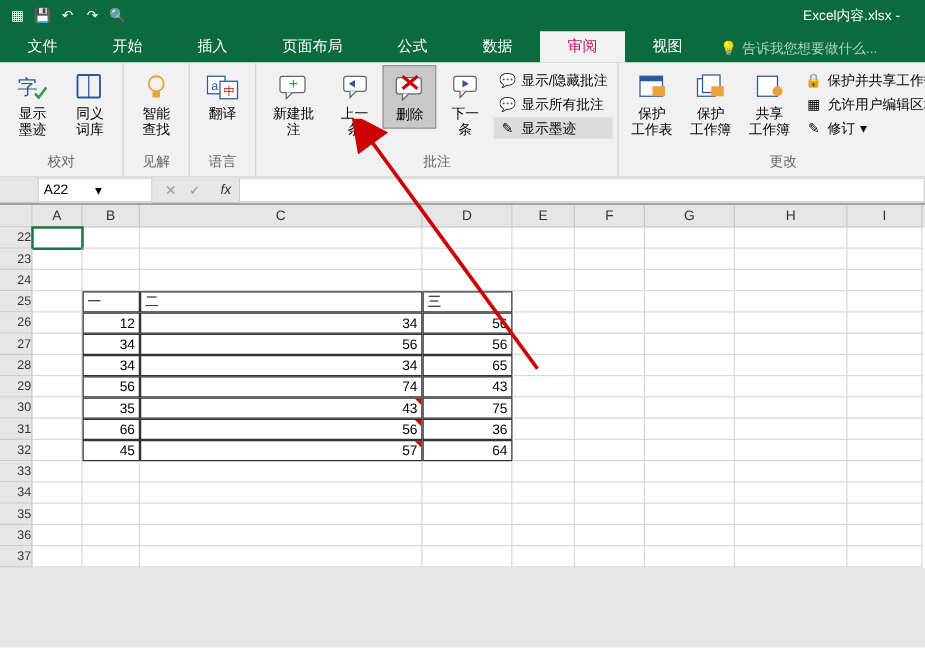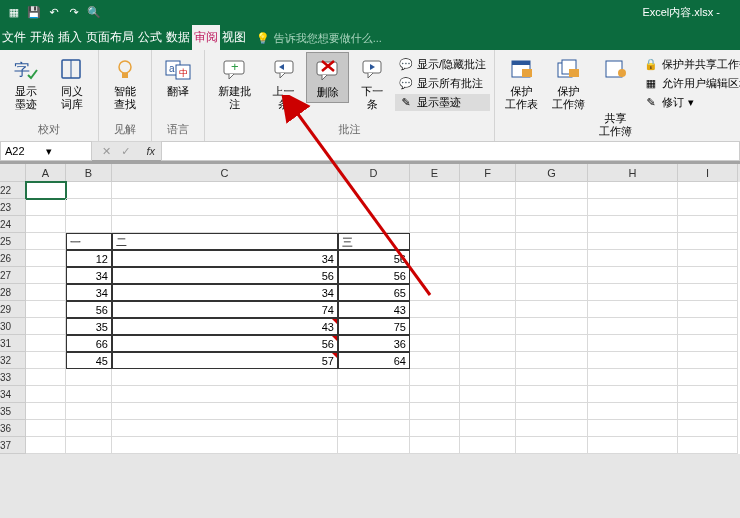--- a/index.html
+++ b/index.html
@@ -4,50 +4,50 @@
 <style>
 * { margin: 0; padding: 0; box-sizing: border-box; font-family: "Microsoft YaHei", sans-serif; }
 body { width: 740px; height: 518px; background: #e6e6e6; overflow: hidden; position: relative; }
 
 .titlebar { background: #0c6b3e; height: 24px; display: flex; align-items: center; color: #fff; font-size: 11px; }
 .titlebar .qat { display: flex; gap: 4px; padding: 0 6px; align-items: center; }
 .titlebar .qat span { width: 16px; height: 16px; display: inline-flex; align-items: center; justify-content: center; }
 .titlebar .filename { flex: 1; text-align: right; padding-right: 20px; }
 
 .tabs { background: #0c6b3e; height: 26px; display: flex; align-items: flex-end; color: #fff; font-size: 12px; }
-.tabs .tab { padding: 4px 2px; cursor: pointer; text-align: center; }
+.tabs .tab { padding: 4px 22px; cursor: pointer; text-align: center; }
 .tabs .tab.active { background: #f1f1f1; color: #be185d; }
 .tabs .tell { color: #a8d4bd; font-size: 11px; margin-left: 8px; display: flex; align-items: center; gap: 4px; padding-bottom: 4px; }
 
 .ribbon { background: #f1f1f1; height: 92px; display: flex; border-bottom: 1px solid #d4d4d4; font-size: 11px; }
 .group { border-right: 1px solid #d4d4d4; display: flex; flex-direction: column; padding: 2px 4px; }
 .group .body { flex: 1; display: flex; align-items: flex-start; gap: 2px; }
 .group .label { text-align: center; color: #666; font-size: 11px; padding: 2px 0; }
 .rbtn { display: flex; flex-direction: column; align-items: center; justify-content: flex-start; padding: 3px 6px; gap: 2px; min-width: 40px; cursor: pointer; }
 .rbtn.highlight { background: #c8c8c8; border: 1px solid #969696; }
 .rbtn .ico { width: 32px; height: 28px; display: flex; align-items: center; justify-content: center; }
 .rbtn .lbl { font-size: 11px; text-align: center; line-height: 13px; }
 .side-stack { display: flex; flex-direction: column; gap: 2px; padding-top: 4px; }
 .side-item { font-size: 11px; display: flex; align-items: center; gap: 4px; padding: 1px 4px; cursor: pointer; white-space: nowrap; }
 .side-item .mi { width: 14px; display: inline-block; text-align: center; }
 
-.namebox-row { background: #e6e6e6; height: 22px; display: flex; align-items: center; border-bottom: 4px solid #a3a3a3; font-size: 11px; }
+.namebox-row { background: #e6e6e6; height: 22px; display: flex; align-items: center; border-bottom: 2px solid #a3a3a3; font-size: 11px; padding-left: 30px; }
 .namebox { width: 92px; height: 20px; background: #fff; border: 1px solid #ccc; display: flex; align-items: center; padding: 0 4px; }
 .namebox span { flex: 1; }
 .fx-btns { display: flex; gap: 10px; padding: 0 10px; color: #999; }
 .fx-lbl { font-style: italic; padding: 0 6px; color: #333; }
 .formula-bar { flex: 1; background: #fff; border: 1px solid #ccc; height: 20px; }
 
 .sheet { position: relative; background: #fff; }
 .colheads { display: flex; background: #e6e6e6; font-size: 11px; }
 .colheads .corner { width: 26px; height: 18px; border-right: 1px solid #ccc; border-bottom: 1px solid #ccc; background: #e6e6e6; }
 .colheads .ch { height: 18px; border-right: 1px solid #ccc; border-bottom: 1px solid #ccc; text-align: center; line-height: 18px; color: #333; }
 .rows { display: flex; flex-direction: column; }
 .row { display: flex; height: 17px; }
-.row .rh { width: 26px; background: #e6e6e6; border-right: 1px solid #ccc; border-bottom: 1px solid #ccc; font-size: 10px; text-align: left; line-height: 17px; color: #333; }
+.row .rh { width: 26px; background: #e6e6e6; border-right: 1px solid #ccc; border-bottom: 1px solid #ccc; font-size: 10px; text-align: right; line-height: 17px; color: #333; }
 .row .cell { border-right: 1px solid #d9d9d9; border-bottom: 1px solid #d9d9d9; font-size: 11px; line-height: 17px; padding: 0 3px; }
 .row .cell.db { border: 1px solid #333; }
 .row .cell.r { text-align: right; }
 .row .cell.active { outline: 2px solid #217346; outline-offset: -1px; background: #fff; }
 .triangle-red { position: relative; }
 .triangle-red::after { content: ""; position: absolute; top: 0; right: 0; border-top: 5px solid #c00; border-left: 5px solid transparent; }
 
 .colw-B { width: 46px; } .colw-C { width: 226px; } .colw-D { width: 72px; } .colw-E { width: 50px; }
 .colw-F { width: 56px; } .colw-G { width: 72px; } .colw-H { width: 90px; } .colw-I { width: 60px; }
 .colw-A { width: 40px; }
@@ -225,21 +225,21 @@
         <div class="lbl" style="white-space:pre;">保护
 工作簿</div>
       </div>
       <div class="rbtn">
         <div class="ico">
             <svg width="28" height="24">
               <rect x="4" y="4" width="16" height="16" fill="#fff" stroke="#2b579a"></rect>
               <circle cx="20" cy="16" r="4" fill="#e8a33d"></circle>
             </svg>
           </div>
-        <div class="lbl" style="white-space:pre;margin-top:27px;">共享
+        <div class="lbl" style="white-space:pre;">共享
 工作簿</div>
       </div>
       <div class="side-stack">
         <div class="side-item">
             <span class="mi">🔒</span>
             <span>保护并共享工作簿</span>
           </div>
         <div class="side-item">
             <span class="mi">▦</span>
             <span>允许用户编辑区域</span>

